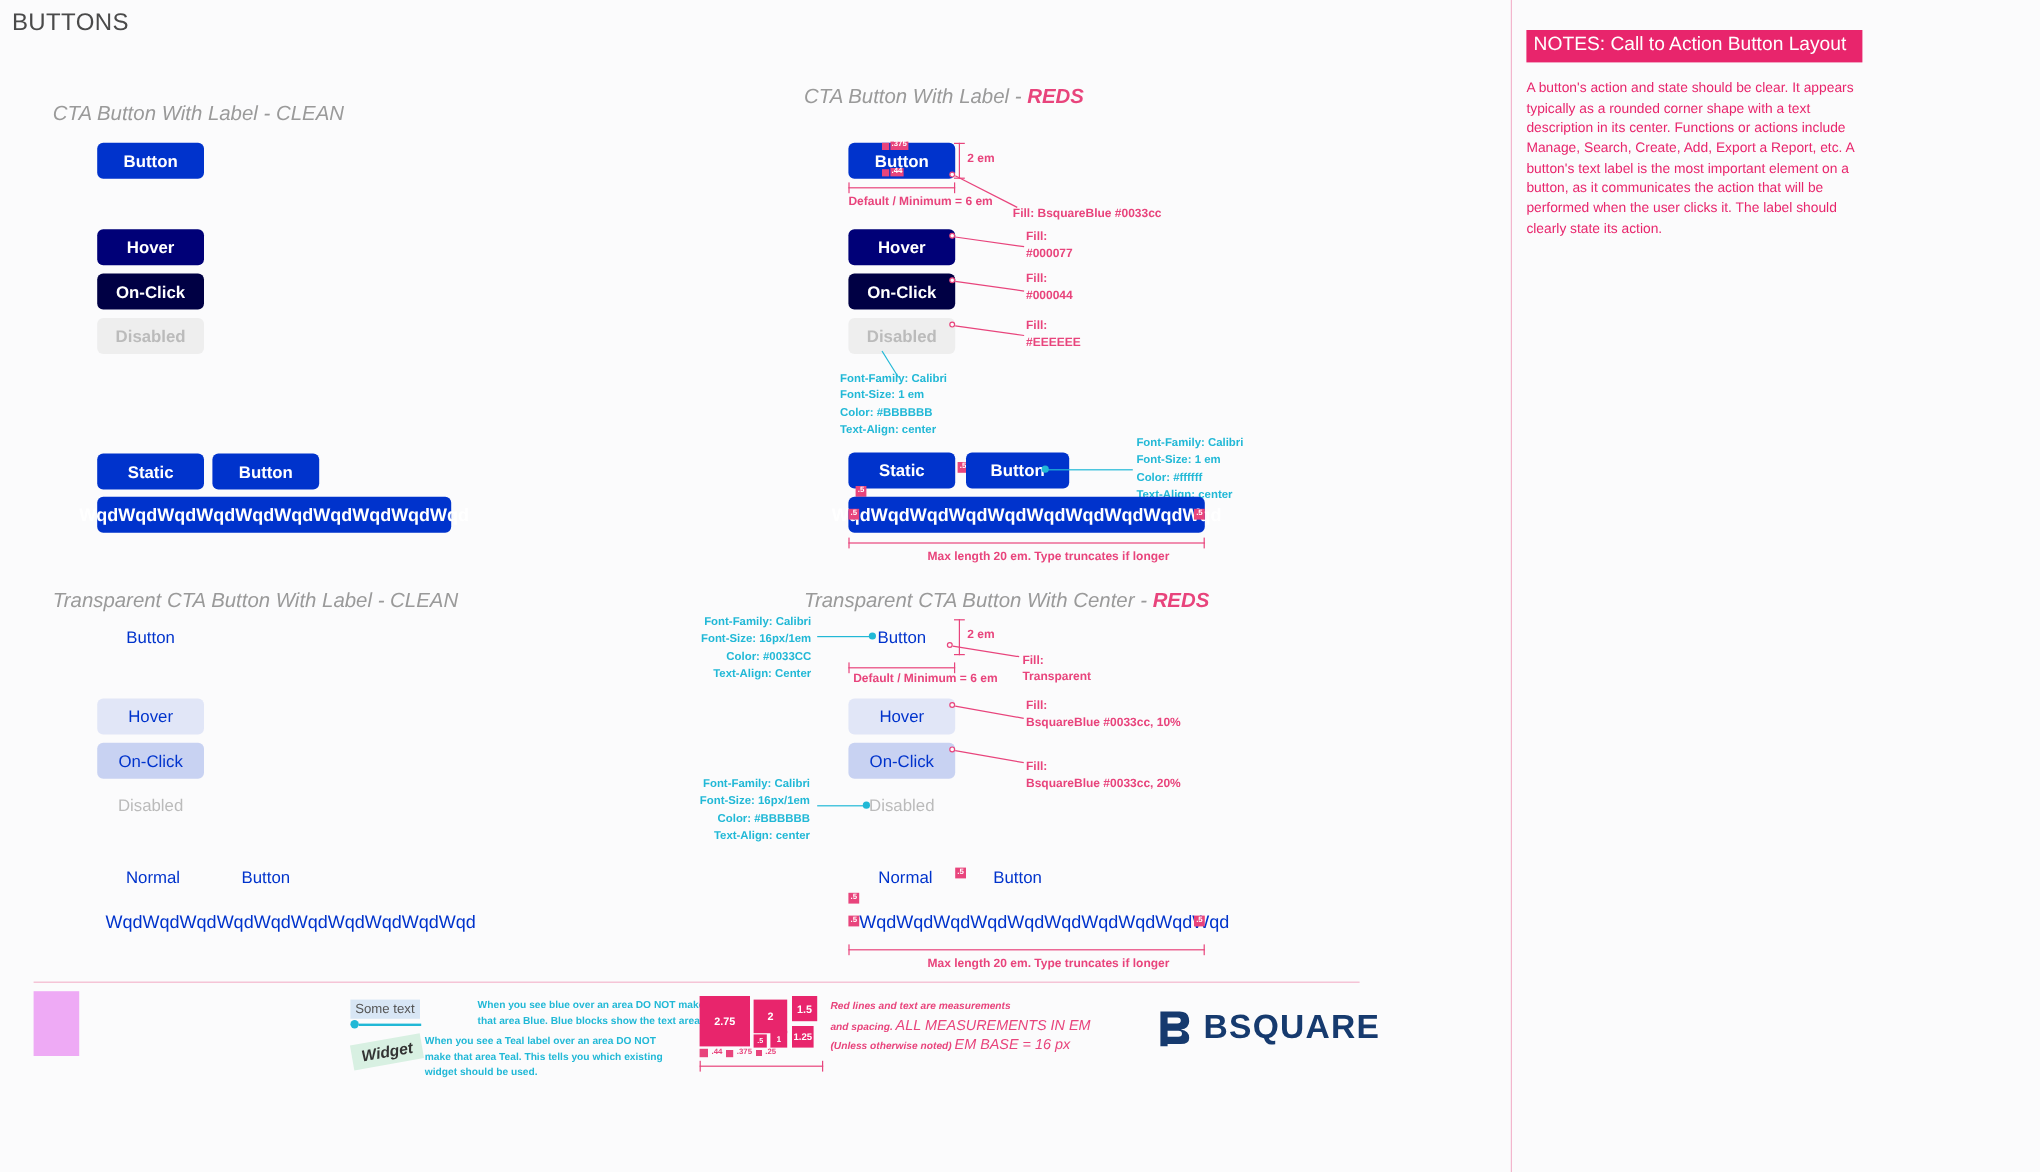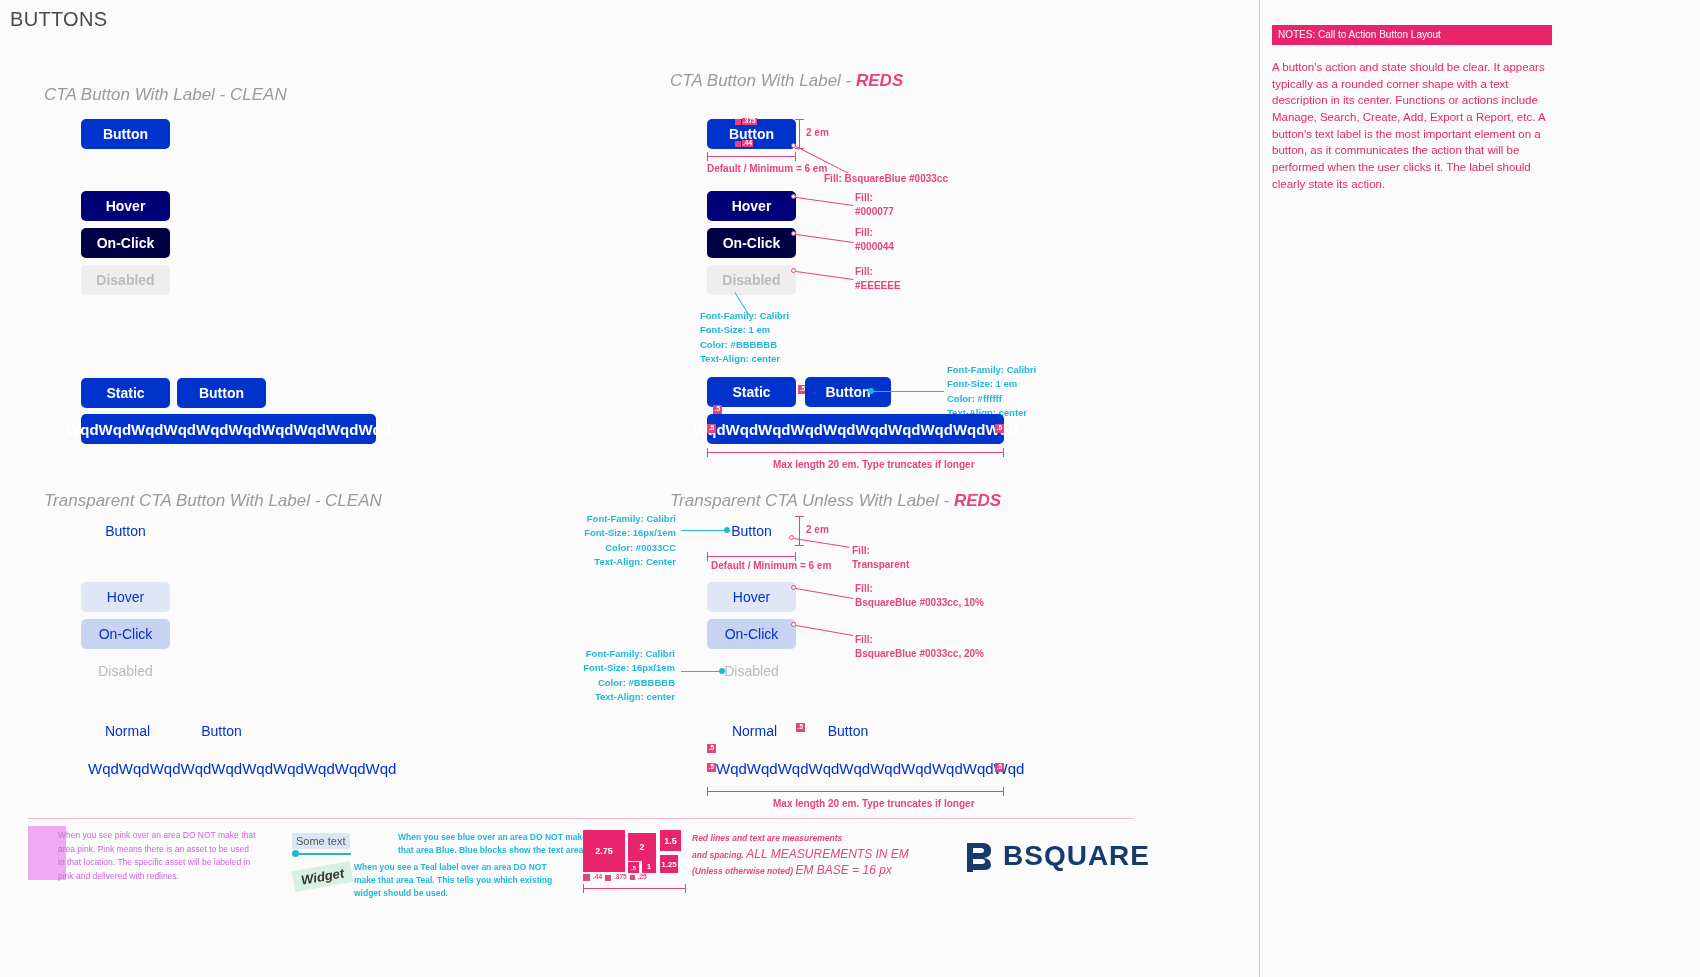--- a/index.html
+++ b/index.html
@@ -78,21 +78,21 @@
     background:#e8447c;color:#fff;font-size:6.5px;font-weight:700;
     display:flex;align-items:center;justify-content:center;
     box-sizing:border-box;line-height:1;
   }
   .sq{background:#e8447c;}
 
   
   .notes-rule{left:1259px;top:0;width:1px;height:977px;background:#f3b6cd;}
   .notes-panel{left:1272px;top:25px;width:280px;}
   .notes-head{
-    background:#e8256c;color:#fff;font-size:10px;font-weight:400;
+    background:#e8256c;color:#fff;font-size:16px;font-weight:400;
     padding:4px 6px 5px 6px;box-sizing:border-box;
   }
   .notes-body{
     color:#e8256c;font-size:11.5px;line-height:1.45;padding-top:14px;
   }
   .notes-body p{margin:0 0 14px 0;}
 
   
   .legend-rule{left:28px;top:818px;width:1105px;height:1px;background:#f3b6cd;}
   .legend-swatch-pink{width:38px;height:54px;background:#eeaaf5;}
@@ -124,21 +124,21 @@
 
   <div class="abs sect-title" style="left:44px;top:85px;">CTA Button With Label - CLEAN</div>
 
   <div class="abs sect-title" style="left:670px;top:71px;">
     <span>CTA Button With Label - </span><span class="reds">REDS</span>
   </div>
 
   <div class="abs sect-title" style="left:44px;top:491px;">Transparent CTA Button With Label - CLEAN</div>
 
   <div class="abs sect-title" style="left:670px;top:491px;">
-    <span>Transparent CTA Unless With Label - </span><span class="reds">REDS</span>
+    <span>Transparent CTA Button With Center - </span><span class="reds">REDS</span>
   </div>
 
   <div class="abs btn btn-default" style="left:81px;top:119px;width:89px;height:30px;">Button</div>
   <div class="abs btn btn-hover" style="left:81px;top:191px;width:89px;height:30px;">Hover</div>
   <div class="abs btn btn-click" style="left:81px;top:228px;width:89px;height:30px;">On-Click</div>
   <div class="abs btn btn-disabled" style="left:81px;top:265px;width:89px;height:30px;">Disabled</div>
 
   <div class="abs btn btn-default" style="left:81px;top:378px;width:89px;height:30px;">Static</div>
   <div class="abs btn btn-default" style="left:177px;top:378px;width:89px;height:30px;">Button</div>
   <div class="abs btn btn-default" style="left:81px;top:414px;width:295px;height:30px;font-size:15px;">WqdWqdWqdWqdWqdWqdWqdWqdWqdWqd</div>
@@ -168,21 +168,21 @@
   <div class="abs tick-h" style="left:795px;top:148px;"></div>
   <div class="abs ann-red" style="left:806px;top:126px;">2 em</div>
 
   <div class="abs tick-v" style="left:707px;top:152px;"></div>
   <div class="abs dim-h" style="left:707px;top:156px;width:89px;"></div>
   <div class="abs tick-v" style="left:795px;top:152px;"></div>
   <div class="abs ann-red" style="left:707px;top:162px;">Default / Minimum = 6 em</div>
 
   <div class="abs dot" style="left:791px;top:143px;"></div>
   <div class="abs leader" style="left:796px;top:146px;width:58px;transform:rotate(27deg);"></div>
-  <div class="abs ann-red" style="left:824px;top:172px;">Fill: BsquareBlue #0033cc</div>
+  <div class="abs ann-red" style="left:844px;top:172px;">Fill: BsquareBlue #0033cc</div>
 
   <div class="abs btn btn-hover" style="left:707px;top:191px;width:89px;height:30px;">Hover</div>
   <div class="abs dot" style="left:791px;top:194px;"></div>
   <div class="abs leader" style="left:796px;top:197px;width:58px;transform:rotate(8deg);"></div>
   <div class="abs ann-red" style="left:855px;top:191px;"><span>Fill:</span><br><span>#000077</span></div>
 
   <div class="abs btn btn-click" style="left:707px;top:228px;width:89px;height:30px;">On-Click</div>
   <div class="abs dot" style="left:791px;top:231px;"></div>
   <div class="abs leader" style="left:796px;top:234px;width:58px;transform:rotate(8deg);"></div>
   <div class="abs ann-red" style="left:855px;top:266px;margin-top:-40px;"><span>Fill:</span><br><span>#000044</span></div>
@@ -280,21 +280,20 @@
   <div class="abs notes-panel">
     <div class="notes-head">NOTES: Call to Action Button Layout</div>
     <div class="notes-body">
       <p>A button's action and state should be clear. It appears typically as a rounded corner shape with a text description in its center. Functions or actions include Manage, Search, Create, Add, Export a Report, etc. A button's text label is the most important element on a button, as it communicates the action that will be performed when the user clicks it. The label should clearly state its action.</p>
     </div>
   </div>
 
   <div class="abs legend-rule"></div>
 
   <div class="abs legend-swatch-pink" style="left:28px;top:826px;"></div>
-  <div class="abs legend-text-pink" style="left:58px;top:829px;width:198px;">When you see pink over an area DO NOT make that area pink. Pink means there is an asset to be used in that location. The specific asset will be labeled in pink and delivered with redlines.</div>
 
   <div class="abs" style="left:292px;top:831px;">
     <span class="sometext">Some text</span>
   </div>
   <div class="abs" style="left:292px;top:850px;display:flex;align-items:center;gap:0;">
     <div class="slider-knob"></div>
     <div class="slider-track"></div>
   </div>
   <div class="abs legend-text-blue" style="left:354px;top:831px;width:205px;margin-left:44px;">When you see blue over an area DO NOT make that area Blue. Blue blocks show the text area.</div>
 

